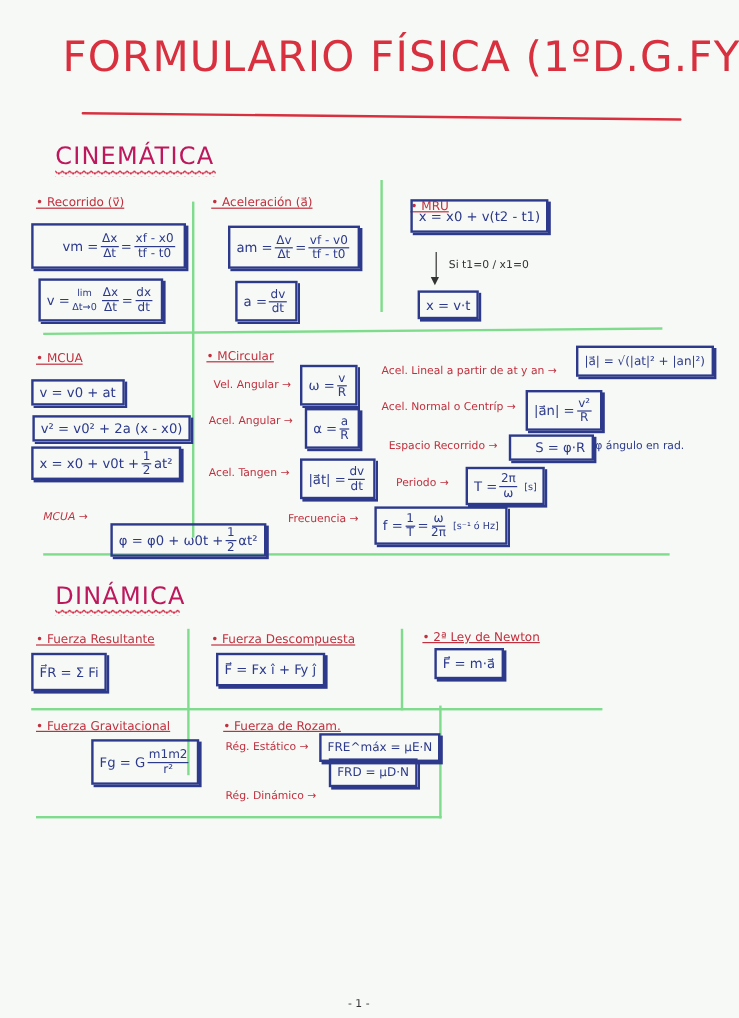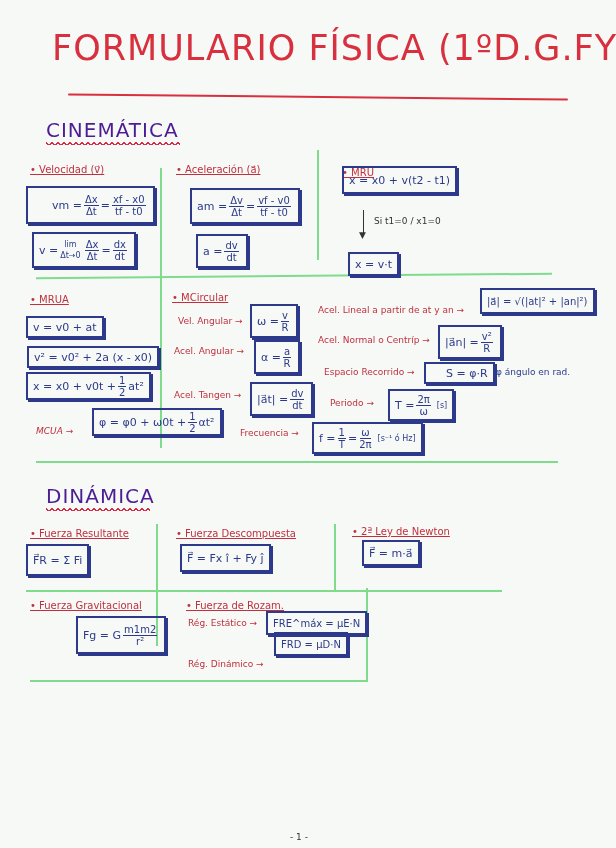--- a/index.html
+++ b/index.html
@@ -1,21 +1,21 @@
 <!DOCTYPE html>
 <html><head>
 <meta charset="utf-8">
 <style>
   html, body { margin:0; padding:0; }
   body { width:616px; height:848px; background:#f6f9f5; position:relative; overflow:hidden;
          font-family:"DejaVu Sans", sans-serif; }
   .abs { position:absolute; }
   .title { left:52px; top:28px; font-size:35px; color:#d8303f; letter-spacing:1px; font-weight:normal; white-space:nowrap; }
   .title-line { left:68px; top:96px; width:500px; height:2px; background:#d8303f; border-radius:2px; transform:rotate(0.6deg); }
-  .section { color:#4c1d95; font-size:20px; letter-spacing:1px; font-family:"DejaVu Sans", sans-serif; }
+  .section { color:#be185d; font-size:20px; letter-spacing:1px; font-family:"DejaVu Sans", sans-serif; }
   .wavy { height:5px; background:
      radial-gradient(circle at 3px 0, transparent 2px, #d52d4a 2px, #d52d4a 3px, transparent 3px) repeat-x;
      background-size:6px 5px; }
   .label { color:#c0303f; font-size:10px; text-decoration:underline; white-space:nowrap; }
   .note { color:#c0303f; font-size:9px; white-space:nowrap; }
   .box { border:2px solid #2d3a8c; color:#2d3a8c; font-size:11px; padding:2px 5px; white-space:nowrap;
          box-shadow:2px 2px 0 #2d3a8c; background:transparent; display:flex; align-items:center; }
   .frac { display:inline-flex; flex-direction:column; align-items:center; font-size:10px; line-height:11px; margin:0 2px; }
   .frac .num { border-bottom:1px solid #2d3a8c; padding:0 1px; }
   .g { background:#7fdc8c; position:absolute; }
@@ -30,21 +30,21 @@
 <div class="abs title-line"></div>
 
 <div class="abs section" style="left:46px;top:118px;">CINEMÁTICA</div>
 <div class="abs wavy" style="left:46px;top:142px;width:134px;"></div>
 
 <div class="g gv" style="left:160px;top:168px;height:280px;"></div>
 <div class="g gv" style="left:317px;top:150px;height:110px;"></div>
 <div class="g gh" style="left:36px;top:275px;width:516px;transform:rotate(-0.5deg);"></div>
 <div class="g gh" style="left:36px;top:461px;width:522px;"></div>
 
-<div class="abs label" style="left:30px;top:164px;">• Velocidad (v⃗)</div>
+<div class="abs label" style="left:30px;top:164px;">• Recorrido (v⃗)</div>
 <div class="abs box" style="left:26px;top:186px;height:30px;padding-left:24px;">
   <span>vm =</span>
   <span class="frac">
       <span class="num">Δx</span>
       <span>Δt</span>
     </span>=
   <span class="frac">
       <span class="num">xf - x0</span>
       <span>tf - t0</span>
     </span>
@@ -83,36 +83,36 @@
       <span class="num">dv</span>
       <span>dt</span>
     </span>
 </div>
 
 <div class="abs label" style="left:342px;top:167px;">• MRU</div>
 <div class="abs box" style="left:342px;top:166px;height:20px;">x = x0 + v(t2 - t1)</div>
 <div class="abs" style="left:363px;top:210px;width:1px;height:24px;background:#333;"></div>
 <div class="abs" style="left:359px;top:230px;font-size:9px;color:#333;">▼</div>
 <div class="abs" style="left:374px;top:216px;font-size:9px;color:#333;">Si t1=0 / x1=0</div>
-<div class="abs box" style="left:348px;top:252px;height:16px;text-align:center;">x = v·t</div>
-
-<div class="abs label" style="left:30px;top:294px;">• MRUA</div>
+<div class="abs box" style="left:348px;top:242px;height:16px;text-align:center;">x = v·t</div>
+
+<div class="abs label" style="left:30px;top:294px;">• MCUA</div>
 <div class="abs box" style="left:26px;top:316px;height:14px;">v = v0 + at</div>
 <div class="abs box" style="left:27px;top:346px;height:14px;">v² = v0² + 2a (x - x0)</div>
 <div class="abs box" style="left:26px;top:372px;height:20px;">
   <span>x = x0 + v0t +</span>
   <span class="frac">
       <span class="num">1</span>
       <span>2</span>
     </span>
   <span>at²</span>
 </div>
 
 <div class="abs note" style="left:36px;top:426px;font-style:italic;">MCUA →</div>
-<div class="abs box" style="left:92px;top:408px;height:20px;align-items:center;">
+<div class="abs box" style="left:92px;top:436px;height:20px;align-items:center;">
   <span>φ = φ0 + ω0t +</span>
   <span class="frac">
       <span class="num">1</span>
       <span>2</span>
     </span>
   <span>αt²</span>
 </div>
 
 <div class="abs label" style="left:172px;top:292px;">• MCircular</div>
 <div class="abs note" style="left:178px;top:316px;">Vel. Angular →</div>

